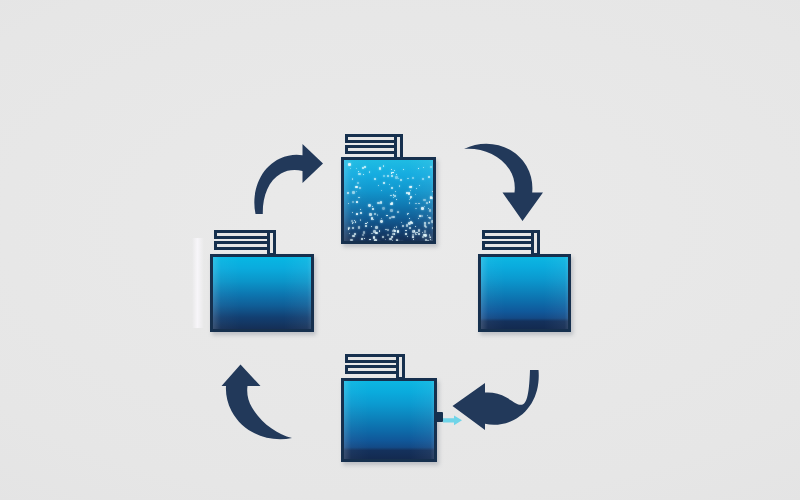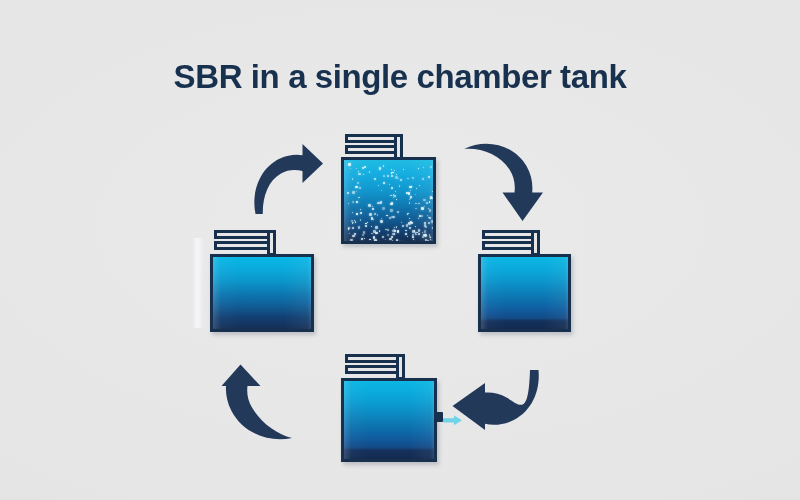--- a/index.html
+++ b/index.html
@@ -159,21 +159,20 @@
     position: absolute;
     background: linear-gradient(to right, rgba(255,255,255,0) 0%, rgba(252,250,255,0.75) 45%, rgba(255,255,255,0) 100%);
     pointer-events: none;
   }
 </style>
 </head>
 <body>
 
 <div id="stage">
 
-  <div id="title">SBR in a single chamber tank</div>
 
   <div class="sheen" style="left:192px; top:238px; width:12px; height:90px;"></div>
 
   <div class="tank-unit" style="left:210px; top:228px; width:104px; height:104px;">
 
     <div class="pipe" style="left:0; top:0; width:104px; height:30px;">
       <div class="seg pipe-horiz" style="left:4px;  top:2px;  width:62px;"></div>
       <div class="seg pipe-horiz" style="left:4px;  top:13px; width:62px;"></div>
       <div class="seg pipe-vert" style="left:57px; top:2px;  height:26px;"></div>
     </div>

